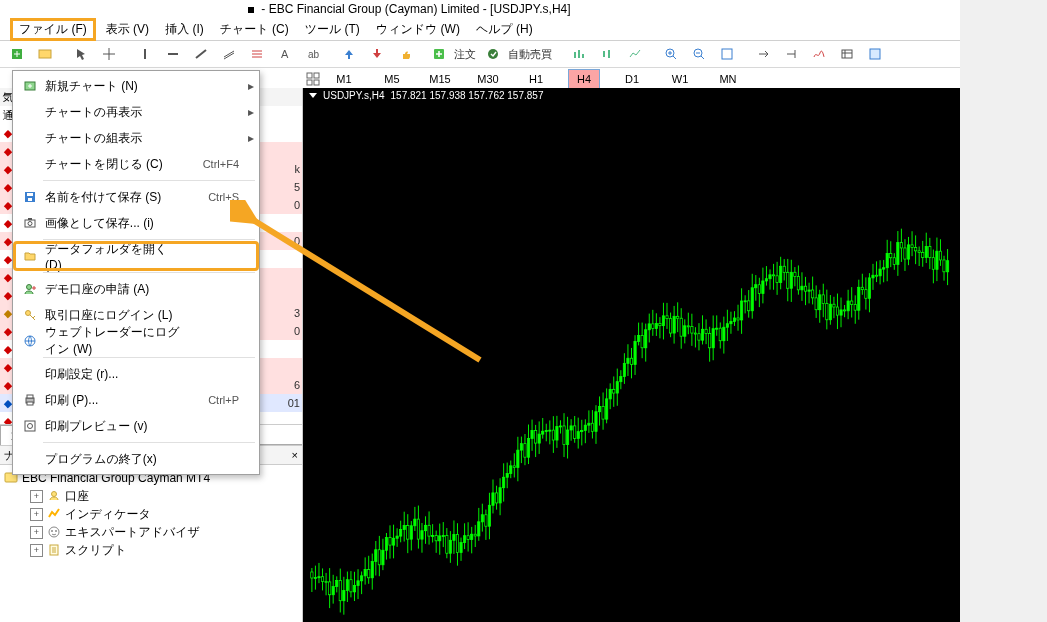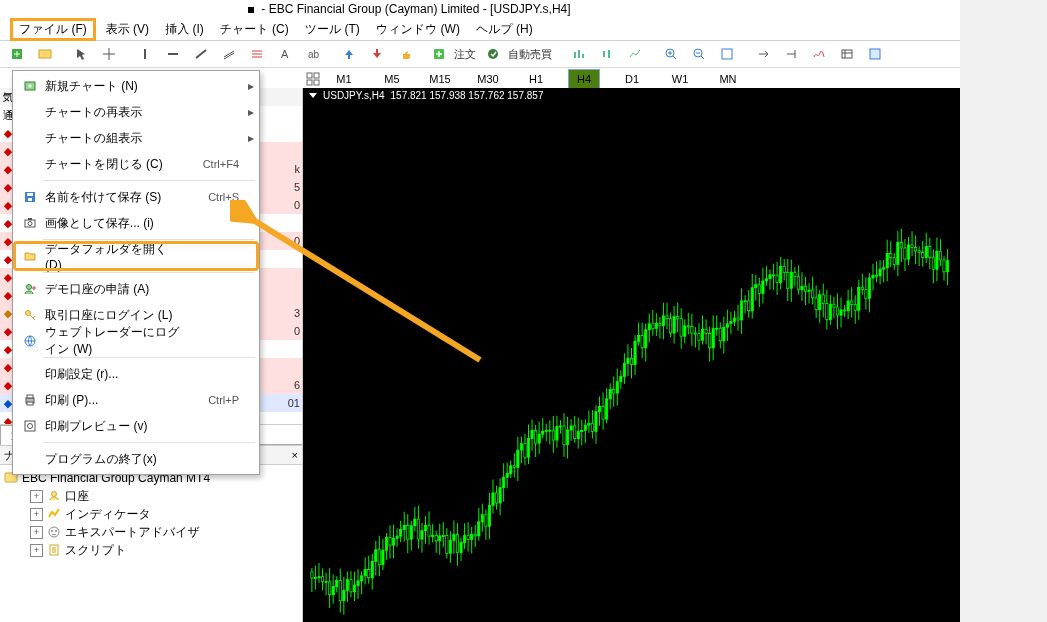--- a/index.html
+++ b/index.html
@@ -14,21 +14,21 @@
   
   .toolbars { height:26px; border-bottom:1px solid #d8d8d8; display:flex; align-items:center; padding-left:4px; gap:2px;}
   .tb-btn{ width:24px; height:22px; display:flex; align-items:center; justify-content:center; border:1px solid transparent;}
   .tb-sep{ width:6px; }
   .tb-text-btn{height:22px;display:flex;align-items:center;padding:0 4px;gap:8px;}
   .chip{font-size:11px;color:#333;}
   .tb-group{display:flex;align-items:center;gap:2px;}
   
   .tfbar { height:22px; border-bottom:1px solid #d8d8d8; display:flex; align-items:center; padding-left:300px; gap:2px;}
   .tf-btn{ min-width:26px; height:18px; text-align:center; font-size:11px; line-height:18px; border:1px solid transparent; padding:0 2px; cursor:pointer;}
-  .tf-btn.active{ border:1px solid #7aa7d8; background:#4d7c0f;}
+  .tf-btn.active{ border:1px solid #7aa7d8; background:#fca5a5;}
   
   .main{ position:absolute; top:88px; left:0; right:0; bottom:0; display:flex;}
   
   .leftcol{ width:302px; display:flex; flex-direction:column; border-right:1px solid #ccc;}
   .market{ flex:0 0 auto; position:relative; height:336px; overflow:hidden;}
   .mk-row{height:18px; display:flex; align-items:center; font-size:11px;}
   .mk-row .dia{width:16px; text-align:center;}
   .mk-row .rest{flex:1;}
   .dia-red{color:#d00000}
   .dia-blue{color:#0050c0}

